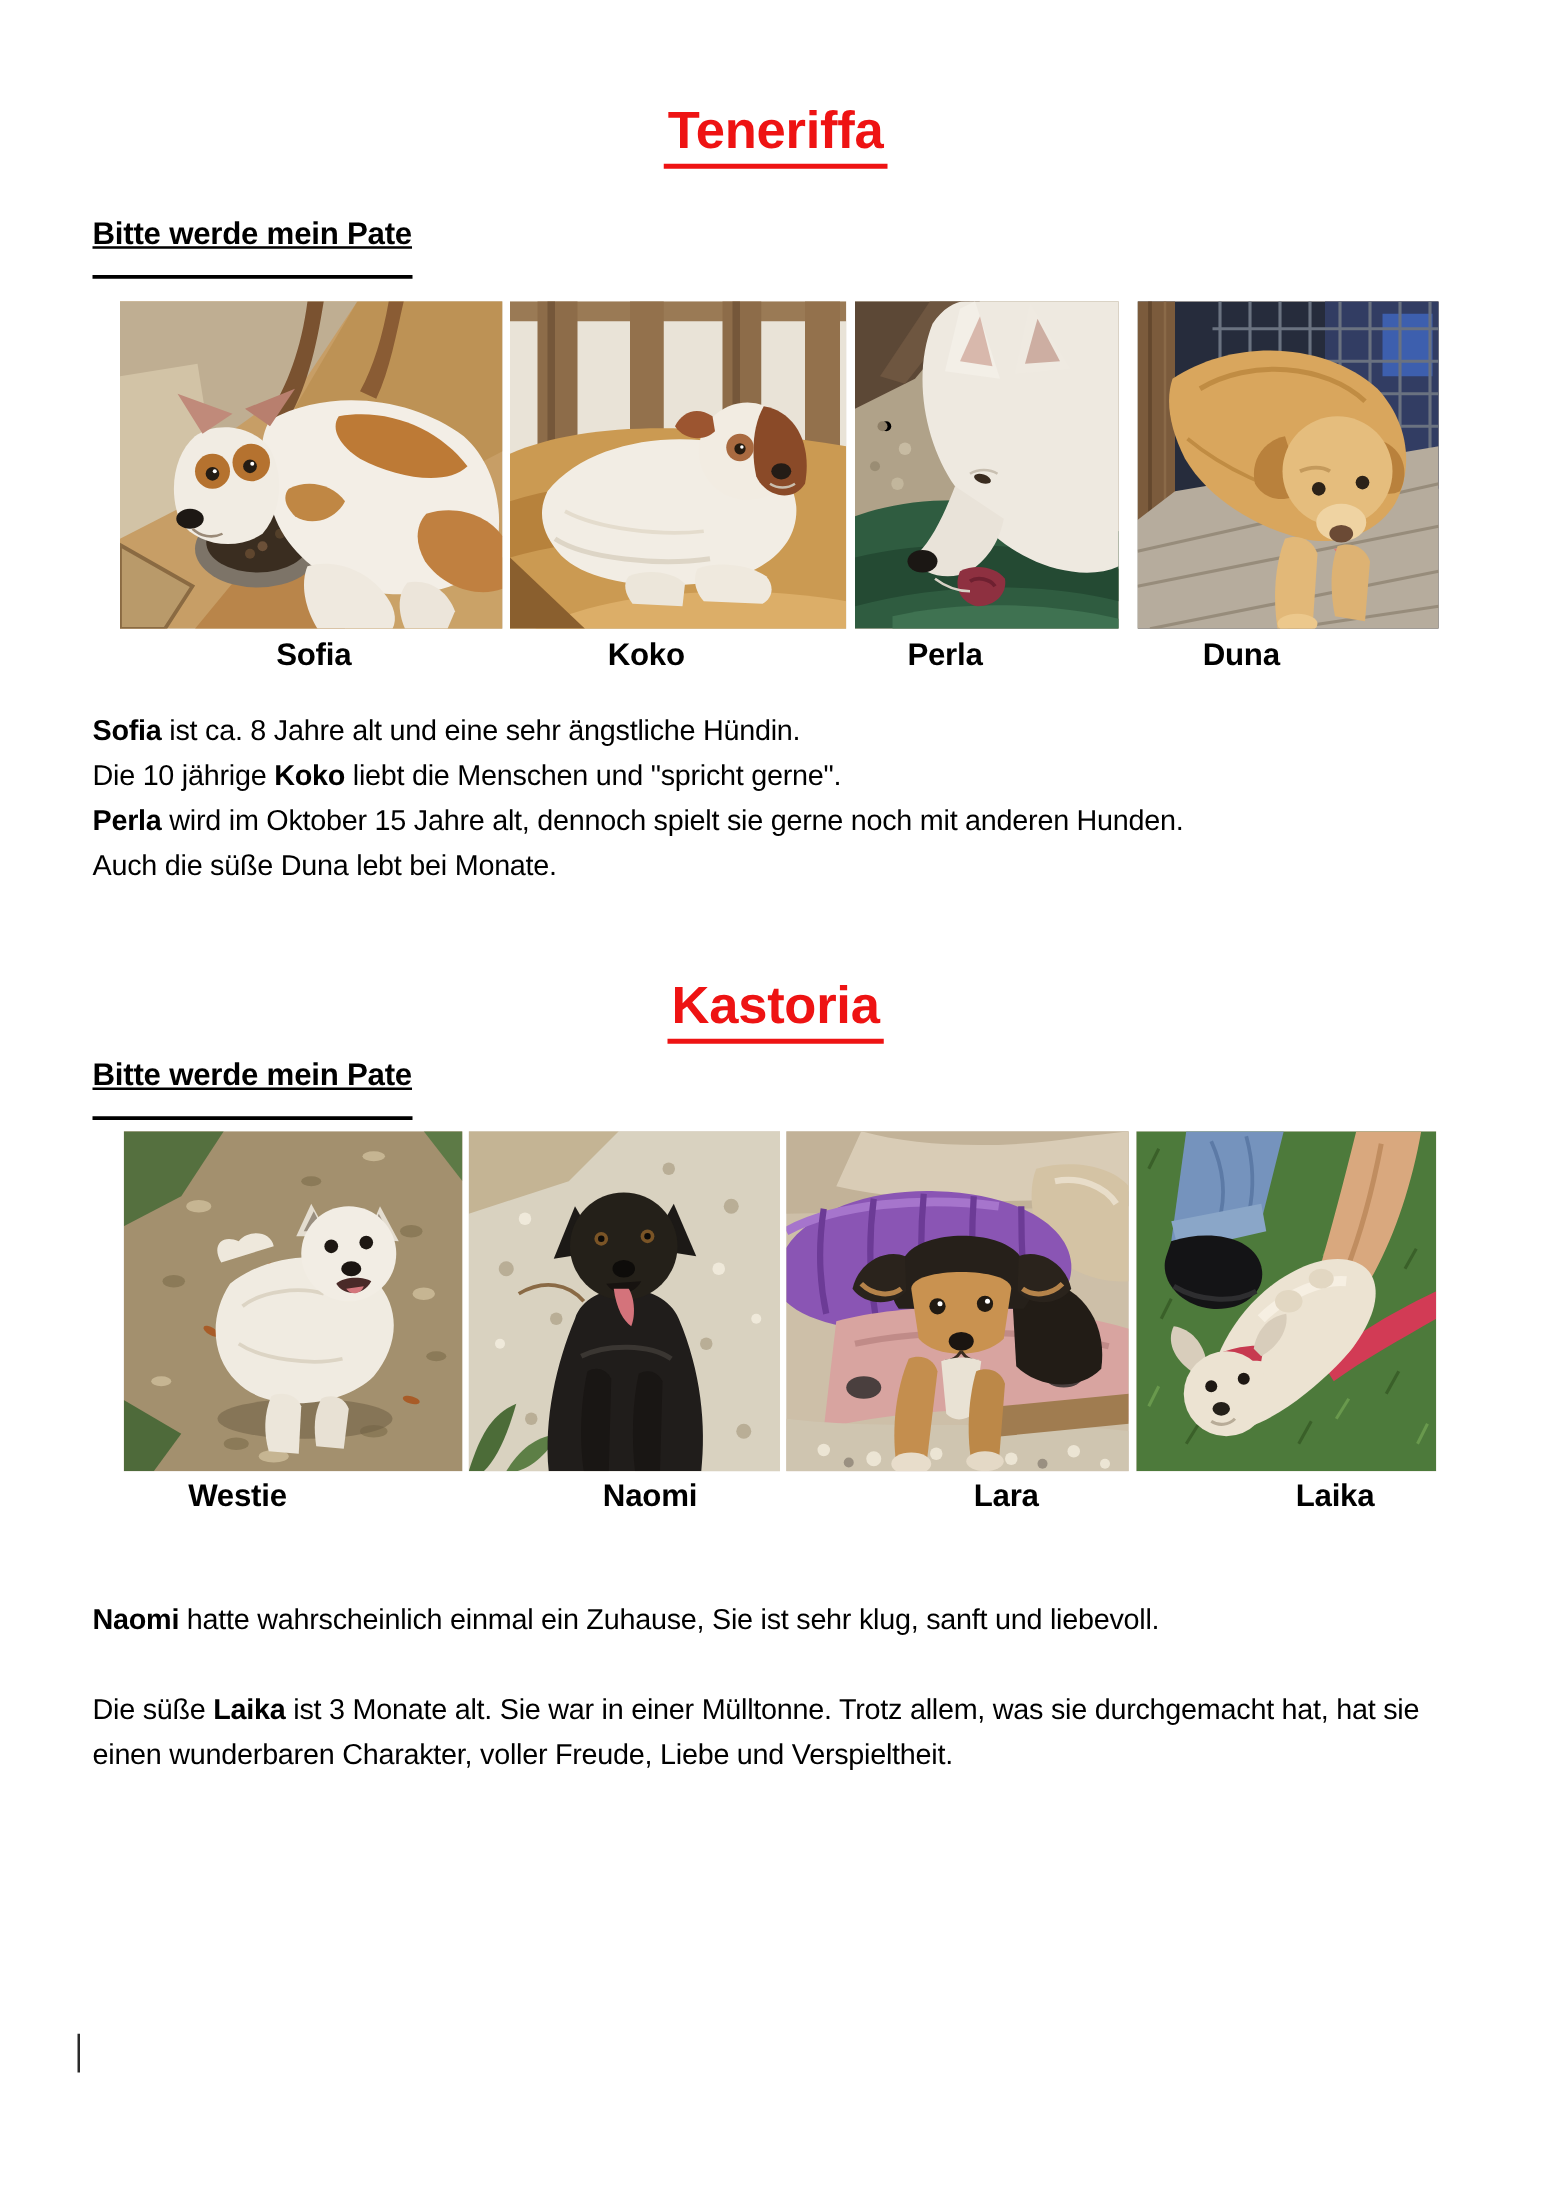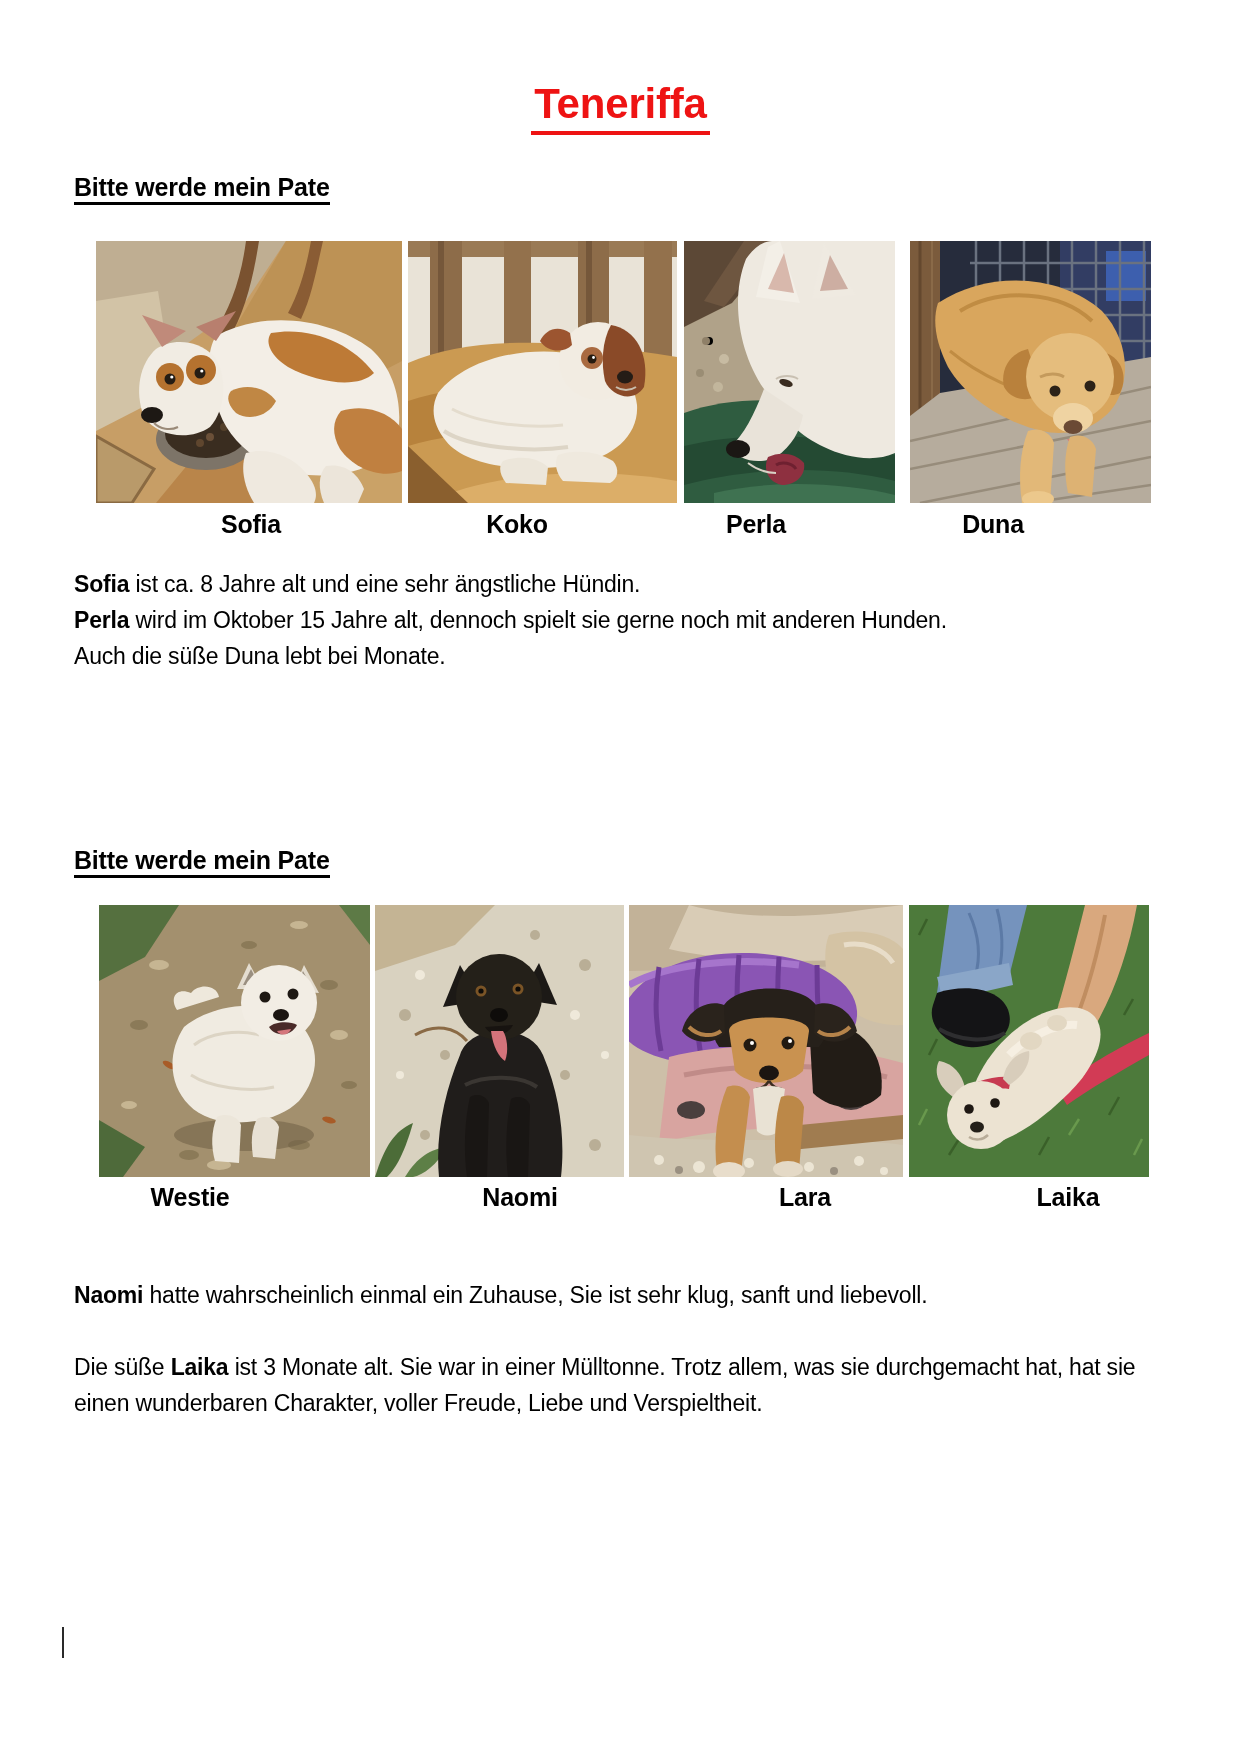--- a/index.html
+++ b/index.html
@@ -5,21 +5,21 @@
   html,body{margin:0;padding:0;background:#ffffff;}
   .page{
     position:relative;width:1241px;height:1755px;background:#ffffff;
     font-family:"Liberation Sans",sans-serif;color:#000;overflow:hidden;
     letter-spacing:-0.2px;
   }
   .sec-title{position:absolute;left:0;width:100%;text-align:center;
     font-size:42px;font-weight:bold;color:#ee1313;line-height:48px;}
   .sec-title .tspan{display:inline-block;border-bottom:4px solid #ee1313;padding:0 3px 3px 3px;}
   .subtitle{position:absolute;left:74px;font-size:25px;font-weight:bold;line-height:30px;}
-  .subtitle .uspan{display:inline-block;border-bottom:3px solid #000;padding-bottom:0;}
+  .subtitle .uspan{display:inline-block;border-bottom:3px solid #000;padding-bottom:18px;text-decoration:underline;}
   .photo{position:absolute;overflow:hidden;background:#d8d0c2;}
   .photo svg{display:block;width:100%;height:100%;}
   .cap{position:absolute;width:220px;text-align:center;font-size:25px;font-weight:bold;line-height:34px;}
   .body{position:absolute;left:74px;width:1062px;font-size:23px;line-height:36px;}
   .body .ln{height:36px;white-space:nowrap;}
   .body .sp{height:36px;}
   .body b{font-weight:bold;}
   .cursor{position:absolute;left:62px;top:1627px;width:2px;height:31px;background:#2a2a2a;}
 </style>
 </head>
@@ -178,24 +178,28 @@
     </svg>
   </figure>
 
   <div class="cap" style="left:141px;top:507px;">Sofia</div>
   <div class="cap" style="left:407px;top:507px;">Koko</div>
   <div class="cap" style="left:646px;top:507px;">Perla</div>
   <div class="cap" style="left:883px;top:507px;">Duna</div>
 
   <div class="body" style="top:566px;">
     <div class="ln"><b>Sofia</b><span> ist ca. 8 Jahre alt und eine sehr ängstliche Hündin.</span></div>
+    <div class="ln"><span>Die 10 jährige </span><b>Koko</b><span> liebt die Menschen und "spricht gerne".</span></div>
     <div class="ln"><b>Perla</b><span> wird im Oktober 15 Jahre alt, dennoch spielt sie gerne noch mit anderen Hunden.</span></div>
     <div class="ln"><span>Auch die süße Duna lebt bei Monate.</span></div>
   </div>
 
+  <div class="sec-title" style="top:780px;">
+    <span class="tspan">Kastoria</span>
+  </div>
 
   <div class="subtitle" style="top:845px;">
     <span class="uspan">Bitte werde mein Pate</span>
   </div>
 
   <figure class="photo" style="left:99px;top:905px;width:271px;height:272px;margin:0;">
     <svg viewBox="0 0 271 272" preserveAspectRatio="none">
       <rect width="271" height="272" fill="#a3906e"></rect>
       <g fill="#8b7a58">
         <ellipse cx="40" cy="120" rx="9" ry="5"></ellipse>

